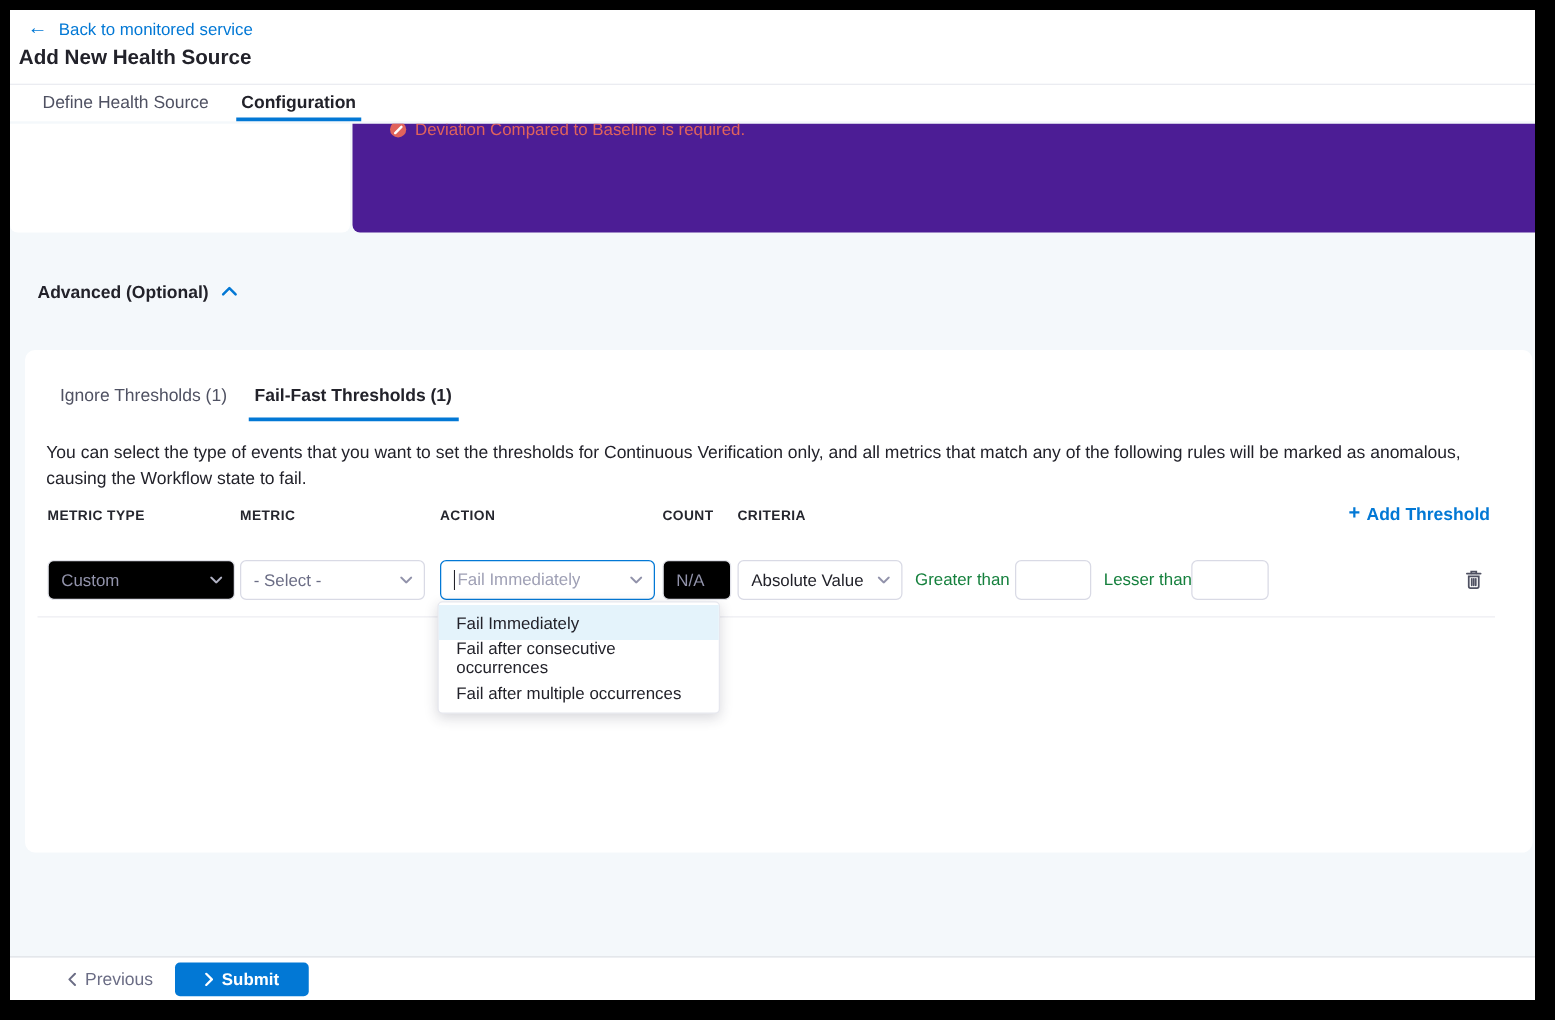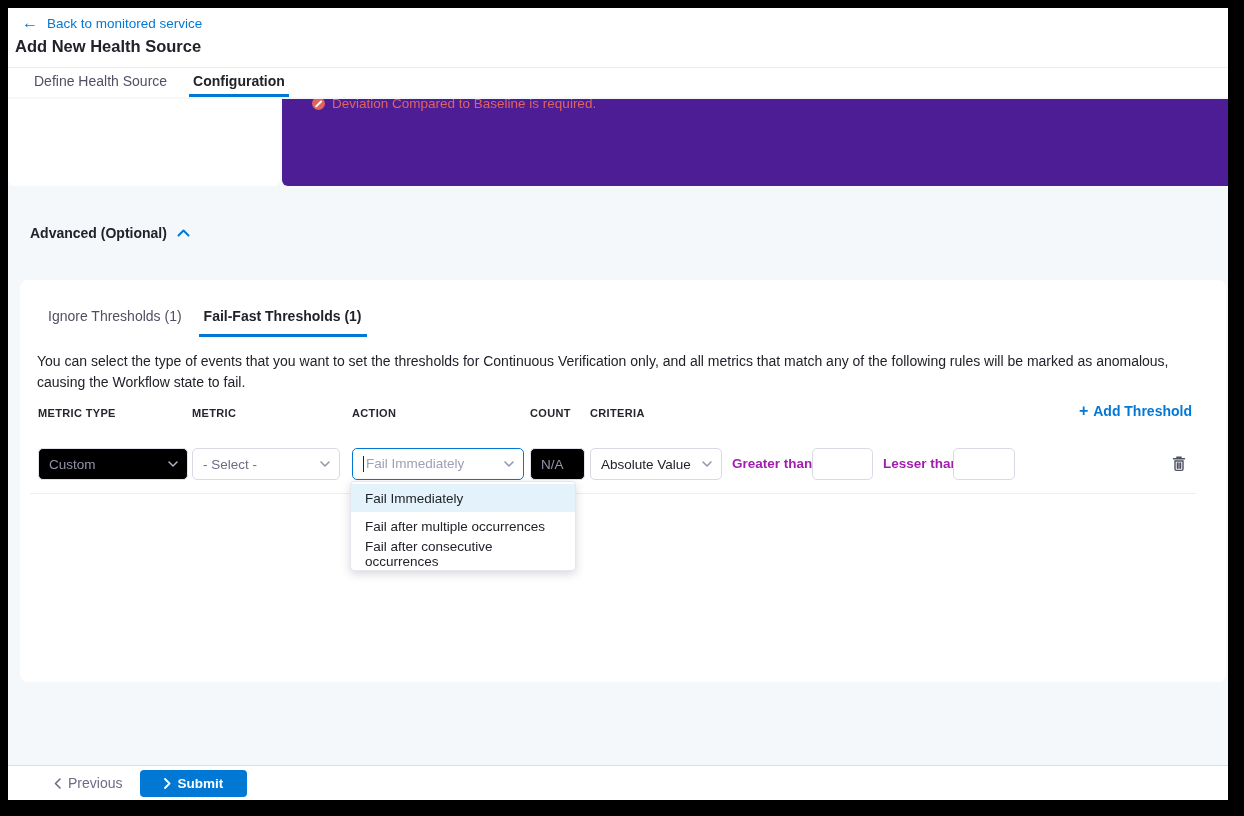--- a/index.html
+++ b/index.html
@@ -46,21 +46,21 @@
 
   
   .fld{position:absolute;top:168px;height:32px;box-sizing:border-box;border:1px solid #d9dae5;border-radius:5px;
        background:#fff;font-size:13.5px;color:#22222a;display:flex;align-items:center;
        justify-content:space-between;padding:0 9px 0 10px;gap:6px;}
   .fld.disabled{background:#000000;border-color:#e2e3ea;color:#9293ab;}
   .fld.focused{border-color:#0278d5;}
   .fld .val{white-space:nowrap;overflow:hidden;}
   .placeholder{color:#9fa0b5;}
   .caret{display:inline-block;width:1px;height:16px;background:#22222a;margin-right:2px;vertical-align:middle;}
-  .inline-lbl{position:absolute;top:176px;font-size:13.5px;color:#a21caf;font-weight:bold;}
+  .inline-lbl{position:absolute;top:176px;font-size:13.5px;color:#15803d;}
   .num-input{position:absolute;top:168px;height:32px;width:61px;box-sizing:border-box;
              border:1px solid #d9dae5;border-radius:5px;background:#fff;padding:0 8px;font-size:13.5px;
              font-family:"Liberation Sans",sans-serif;color:#22222a;outline:none;}
   .trash-btn{position:absolute;top:175px;left:1151px;width:18px;height:18px;cursor:pointer;}
   .row-divider{position:absolute;top:213px;left:10px;width:1166px;height:1px;background:#ededf2;}
 
   
   .menu{position:absolute;top:201px;left:330px;width:224px;background:#fff;border:1px solid #e6e7ee;
         border-radius:4px;box-shadow:0 3px 10px rgba(40,41,61,.18);padding:2px 0;z-index:20;}
   .menu-item{height:28px;display:flex;align-items:center;padding:0 14px;font-size:13.5px;color:#22222a;cursor:pointer;}
@@ -183,22 +183,22 @@
         <path d="M6.4 8 V13.2"></path>
           <path d="M8 8 V13.2"></path>
           <path d="M9.6 8 V13.2"></path>
       </svg>
     </div>
 
     <div class="row-divider"></div>
 
     <div class="menu">
       <div class="menu-item highlight">Fail Immediately</div>
+      <div class="menu-item">Fail after consecutive occurrences</div>
       <div class="menu-item">Fail after multiple occurrences</div>
-      <div class="menu-item">Fail after consecutive occurrences</div>
     </div>
   </div>
 
   <div class="footer">
     <div class="prev-btn">
       <span>
           <svg width="7" height="11" viewBox="0 0 7 11" fill="none">
             <path d="M6 1 L1.5 5.5 L6 10" stroke="#6b6d85" stroke-width="1.6" stroke-linecap="round" stroke-linejoin="round"></path>
           </svg>
         </span>

